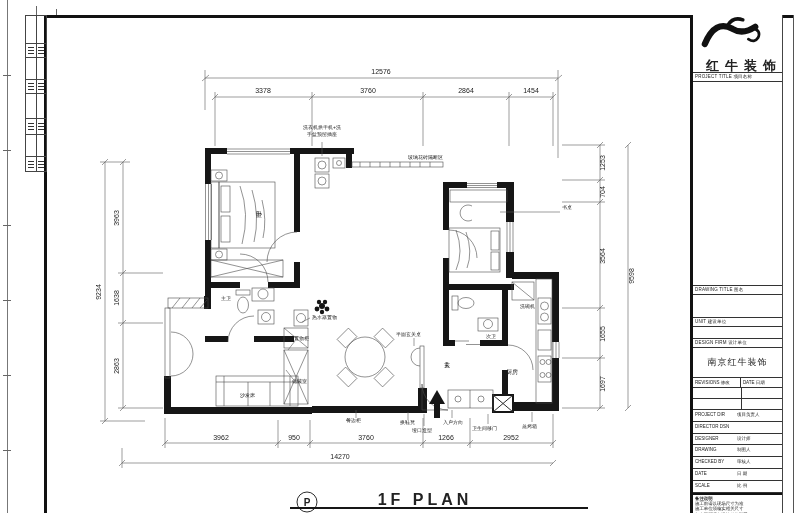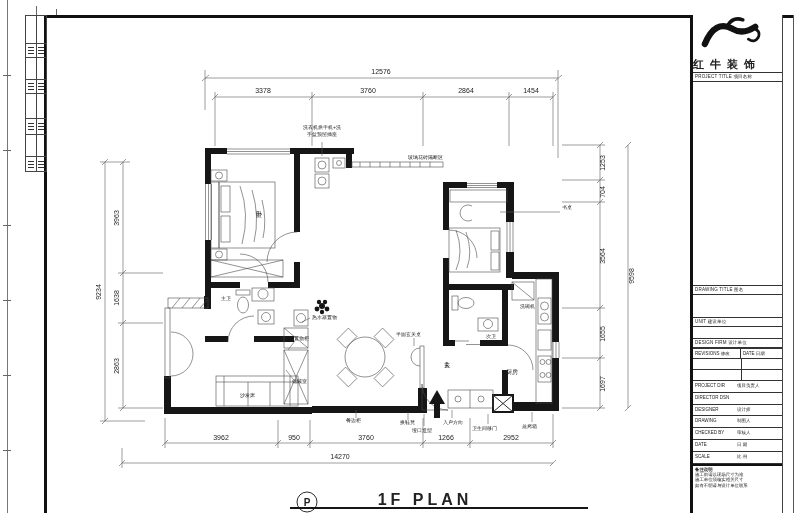--- a/index.html
+++ b/index.html
@@ -16,21 +16,21 @@
   .sigstrip{position:absolute;left:25px;top:15px;width:20px;border:1px solid #444;}
   .sigrow{display:flex;border-bottom:1px solid #444;}
   .sigrow:last-child{border-bottom:none;}
   .sigcell{flex:1;border-right:1px solid #444;display:flex;align-items:center;justify-content:center;}
   .sigcell:last-child{border-right:none;}
   .sig-mark{width:6px;height:7px;background:repeating-linear-gradient(0deg,#333 0 1px,transparent 1px 3px);}
   
   .tb{position:absolute;left:690px;top:15px;width:93px;height:498px;border-left:3px solid #111;
       border-right:1px solid #444;box-sizing:border-box;background:#fff;font-size:5px;}
   .tb-logo{height:40px;display:flex;align-items:center;justify-content:center;padding-top:2px;}
-  .tb-brand{height:15px;font-size:11px;font-weight:bold;letter-spacing:6px;text-align:left;
+  .tb-brand{height:15px;font-size:13px;font-weight:bold;letter-spacing:6px;text-align:right;
             font-family:Liberation Mono, monospace;}
   .tb-head{height:8px;line-height:8px;border-top:1px solid #333;border-bottom:1px solid #333;
            padding-left:2px;font-size:4.5px;letter-spacing:.2px;white-space:nowrap;overflow:hidden;}
   .tb-space{background:#fff;}
   .sp-project{height:203px;}
   .sp-drawing{height:22px;}
   .sp-unit{height:11px;}
   .tb-firm{height:29px;display:flex;align-items:center;justify-content:center;font-size:9px;letter-spacing:1px;}
   .tb-rev{border-top:1px solid #333;}
   .tb-rev .hdr{display:flex;height:9px;line-height:9px;border-bottom:1px solid #333;font-size:4.5px;}
@@ -400,20 +400,21 @@
       </svg>
     </div>
     <div class="tb-brand">红牛装饰</div>
     <div class="tb-head">PROJECT TITLE 项目名称</div>
     <div class="tb-space sp-project"></div>
     <div class="tb-head">DRAWING TITLE 图名</div>
     <div class="tb-space sp-drawing"></div>
     <div class="tb-head">UNIT 建设单位</div>
     <div class="tb-space sp-unit"></div>
     <div class="tb-head">DESIGN FIRM 设计单位</div>
+    <div class="tb-firm">南京红牛装饰</div>
     <div class="tb-rev">
       <div class="hdr">
         <span class="c1">REVISIONS 修改</span>
         <span class="c2">DATE 日期</span>
       </div>
       <div class="r">
           <span class="c1"></span>
           <span class="c2"></span>
         </div>
       <div class="r">

